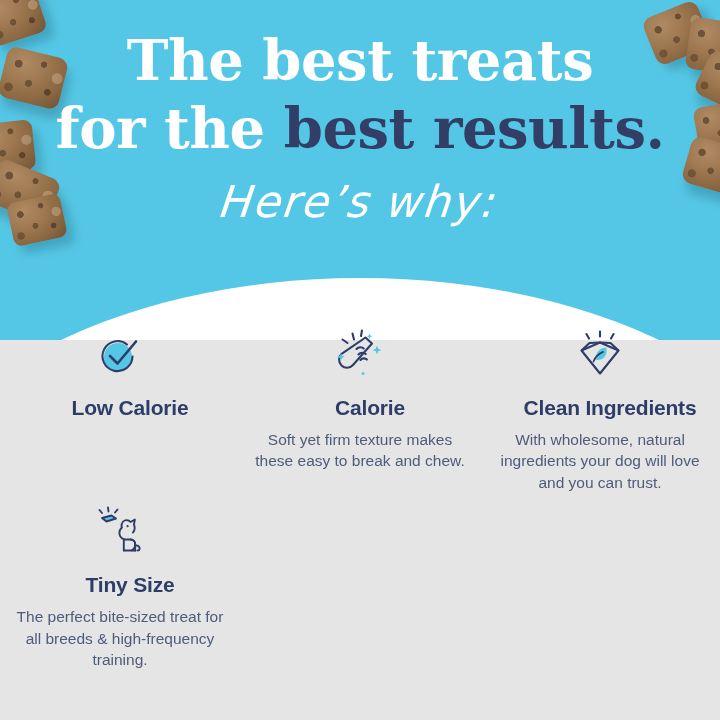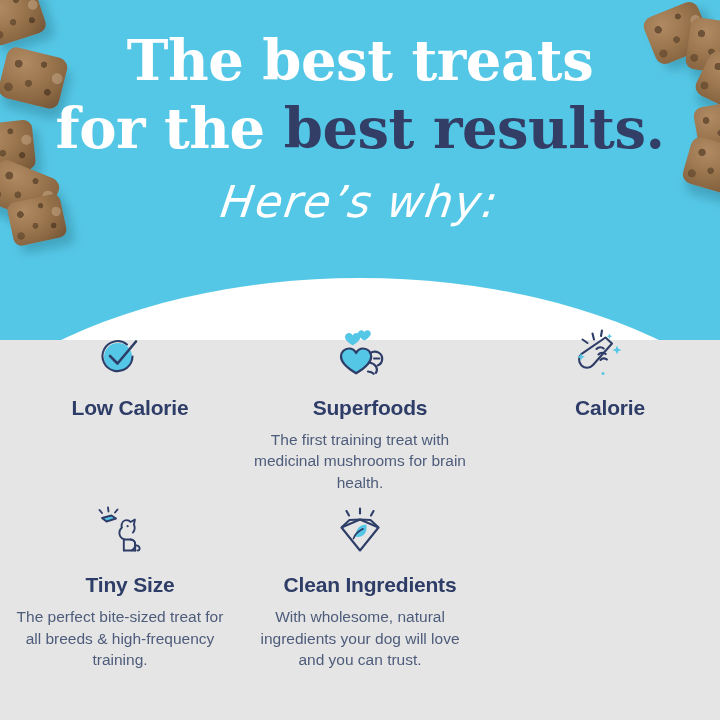--- a/index.html
+++ b/index.html
@@ -146,77 +146,64 @@
       <div class="icon-wrap">
         <svg width="52" height="48" viewBox="0 0 52 48" fill="none">
           <circle cx="24" cy="25" r="14" fill="#55C7E6"></circle>
           <path d="M33 12.5A15 15 0 1 0 38.5 24.5" stroke="#2E3D67" stroke-width="2.1" stroke-linecap="round" fill="none"></path>
           <path d="M16 24 L23.5 31.5 L42 9.5" stroke="#2E3D67" stroke-width="2.6" stroke-linecap="round" stroke-linejoin="round" fill="none"></path>
         </svg>
       </div>
       <div class="f-title">Low Calorie</div>
     </div>
 
-    <div class="cell">
-      <div class="icon-wrap">
-        <svg width="60" height="52" viewBox="0 0 60 52" fill="none">
-          <path d="M15 7c0-2.3 1.9-4 4-4 1.9 0 3.1 1.1 3.7 2.4C23.3 4.1 24.5 3 26.4 3c2.1 0 4 1.7 4 4 0 3.6-5.6 7.2-7.7 8.4C20.6 14.2 15 10.6 15 7z" fill="#55C7E6"></path>
-          <path d="M28 3.5c0-1.9 1.6-3.3 3.3-3.3 1.6 0 2.6.9 3.1 2 .5-1.1 1.5-2 3.1-2 1.8 0 3.3 1.4 3.3 3.3 0 3-4.6 6-6.4 7-1.8-1-6.4-4-6.4-7z" fill="#55C7E6"></path>
-          <path d="M11 26.5c0-4.6 3.7-8 8-8 3.6 0 5.9 2.1 7.1 4.5 1.2-2.4 3.5-4.5 7.1-4.5 4.3 0 8 3.4 8 8 0 7.2-11.2 14.5-15.1 16.8C22.2 41 11 33.7 11 26.5z" fill="#55C7E6" stroke="#2E3D67" stroke-width="2.2" stroke-linejoin="round"></path>
-          <path d="M40 23c2.8-1.6 6-1.8 8.6-.4 2.4 1.3 3.6 3.6 3.6 6.1 0 3-1.8 5.6-4.6 6.7" stroke="#2E3D67" stroke-width="2.2" stroke-linecap="round" fill="none"></path>
-          <path d="M39.5 32.5c3 .6 5.4 2.2 6.6 4.3 1.1 2 1 4.2-.2 6M38 41.5c2.5.2 4.5 1 5.7 2.3" stroke="#2E3D67" stroke-width="2.2" stroke-linecap="round" fill="none"></path>
-          <path d="M44 28.5h5.5" stroke="#2E3D67" stroke-width="2" stroke-linecap="round"></path>
-        </svg>
-      </div>
-      <div class="f-title">Superfoods</div>
-      <div class="f-desc">The first training treat with medicinal mushrooms for brain health.</div>
-    </div>
 
 
     <div class="cell row2">
       <div class="icon-wrap">
         <svg width="56" height="52" viewBox="0 0 56 52" fill="none">
           <path d="M33.5 8.5 L40 14.5 L21 36 c-3 3.4-8.2 3.6-11.5.4s-3.2-8.4.1-11.6z" stroke="#2E3D67" stroke-width="2.1" stroke-linejoin="round" fill="none"></path>
           <path d="M24.5 20c2-2.2 5.2-2.4 7.2-.4M26.5 25.5c2-2.2 5.2-2.4 7.2-.4M28.5 31c1.8-2 4.6-2.2 6.4-.4" stroke="#2E3D67" stroke-width="2.1" stroke-linecap="round" fill="none"></path>
           <path d="M22 10.5 L20.5 4.5 M29 7 L30 1.5 M15.5 14 L10.5 10.5" stroke="#2E3D67" stroke-width="2.1" stroke-linecap="round"></path>
           <path d="M45 16.5l1.3 3.2 3.2 1.3-3.2 1.3L45 25.5l-1.3-3.2-3.2-1.3 3.2-1.3z" fill="#55C7E6"></path>
           <path d="M9 24l1.1 2.7 2.7 1.1-2.7 1.1L9 31.6l-1.1-2.7L5.2 27.8l2.7-1.1z" fill="#55C7E6"></path>
           <path d="M37.5 4.5l.8 2 2 .8-2 .8-.8 2-.8-2-2-.8 2-.8z" fill="#55C7E6"></path>
           <circle cx="31" cy="44.5" r="1.5" fill="#55C7E6"></circle>
         </svg>
       </div>
       <div class="f-title">Calorie</div>
+      <div class="f-desc">Soft yet firm texture makes these easy to break and chew.</div>
+    </div>
+
+    <div class="cell row2">
+      <div class="icon-wrap">
+        <svg width="58" height="52" viewBox="0 0 58 52" fill="none">
+          <path d="M29 13.5 L47.5 21.5 L29 44.5 L10.5 21.5 Z" stroke="#2E3D67" stroke-width="2.1" stroke-linejoin="round" fill="none"></path>
+          <path d="M10.5 21.5 L18.5 14 L29 13.5 L39.5 14 L47.5 21.5" stroke="#2E3D67" stroke-width="2.1" stroke-linejoin="round" fill="none"></path>
+          <path d="M35.5 22.5c0 5-4.2 8.5-9.2 8.5-1.2 0-2-.4-2-.4s.4-7.4 4.6-10.2c3.2-2.1 6.6-1.6 6.6-1.6s0 2.3 0 3.7z" fill="#55C7E6"></path>
+          <path d="M22.5 32.5c1.5-4.2 5-7.6 9.5-9.6" stroke="#2E3D67" stroke-width="1.7" stroke-linecap="round" fill="none"></path>
+          <path d="M29 7.5V2.5 M18 9.5 L15.5 5 M40 9.5 L42.5 5" stroke="#2E3D67" stroke-width="2.1" stroke-linecap="round"></path>
+        </svg>
+      </div>
+      <div class="f-title">Clean Ingredients</div>
+      <div class="f-desc">With wholesome, natural ingredients your dog will love and you can trust.</div>
     </div>
 
     <div class="cell row2">
       <div class="icon-wrap">
         <svg width="58" height="54" viewBox="0 0 58 54" fill="none">
           <path d="M11 13 L20.5 10.5 L25 13.5 L15.5 16.5 Z" fill="#55C7E6" stroke="#2E3D67" stroke-width="1.9" stroke-linejoin="round"></path>
           <path d="M17.5 6.5 L17 2.5 M11 8 L8.5 5 M24 7.5 L26.5 4.5" stroke="#2E3D67" stroke-width="1.9" stroke-linecap="round"></path>
           <path d="M30.5 21.5c0-3.6 2.2-6.4 5.2-6.4 1.6 0 2.9.7 3.8 1.9l4.4-2.4-1 5.1c.5 1 .8 2.2.8 3.4 0 1.8-.7 3.4-1.8 4.5" stroke="#2E3D67" stroke-width="1.9" stroke-linejoin="round" stroke-linecap="round" fill="none"></path>
           <path d="M31 22.5c-1.6 1.2-2.6 3.1-2.6 5.3 0 3.1 1.9 5.6 4.4 6.4v11.3" stroke="#2E3D67" stroke-width="1.9" stroke-linecap="round" fill="none"></path>
           <path d="M32.8 34.5h6.8c2.6 0 4.6 2 4.6 4.6v6.4" stroke="#2E3D67" stroke-width="1.9" stroke-linecap="round" fill="none"></path>
           <path d="M39.6 34.5c2.6 0 4.6 2.2 4.6 5.1 0 2.8-1.5 4.9-3.5 5.7" stroke="#2E3D67" stroke-width="1.9" stroke-linecap="round" fill="none"></path>
           <path d="M33.2 45.5h11.4" stroke="#2E3D67" stroke-width="1.9" stroke-linecap="round"></path>
           <path d="M44 40.5c2.4-.6 4.3.6 4.6 2.6.2 1.5-.7 2.4-1.8 2.4" stroke="#2E3D67" stroke-width="1.9" stroke-linecap="round" fill="none"></path>
           <circle cx="36.6" cy="21.2" r="1.1" fill="#2E3D67"></circle>
         </svg>
       </div>
       <div class="f-title">Tiny Size</div>
       <div class="f-desc">The perfect bite-sized treat for all breeds &amp; high-frequency training.</div>
     </div>
 
-    <div class="cell row2">
-      <div class="icon-wrap">
-        <svg width="58" height="52" viewBox="0 0 58 52" fill="none">
-          <path d="M29 13.5 L47.5 21.5 L29 44.5 L10.5 21.5 Z" stroke="#2E3D67" stroke-width="2.1" stroke-linejoin="round" fill="none"></path>
-          <path d="M10.5 21.5 L18.5 14 L29 13.5 L39.5 14 L47.5 21.5" stroke="#2E3D67" stroke-width="2.1" stroke-linejoin="round" fill="none"></path>
-          <path d="M35.5 22.5c0 5-4.2 8.5-9.2 8.5-1.2 0-2-.4-2-.4s.4-7.4 4.6-10.2c3.2-2.1 6.6-1.6 6.6-1.6s0 2.3 0 3.7z" fill="#55C7E6"></path>
-          <path d="M22.5 32.5c1.5-4.2 5-7.6 9.5-9.6" stroke="#2E3D67" stroke-width="1.7" stroke-linecap="round" fill="none"></path>
-          <path d="M29 7.5V2.5 M18 9.5 L15.5 5 M40 9.5 L42.5 5" stroke="#2E3D67" stroke-width="2.1" stroke-linecap="round"></path>
-        </svg>
-      </div>
-      <div class="f-title">Clean Ingredients</div>
-      <div class="f-desc">With wholesome, natural ingredients your dog will love and you can trust.</div>
-    </div>
-
   </div>
 </div>
 
 </body></html>

